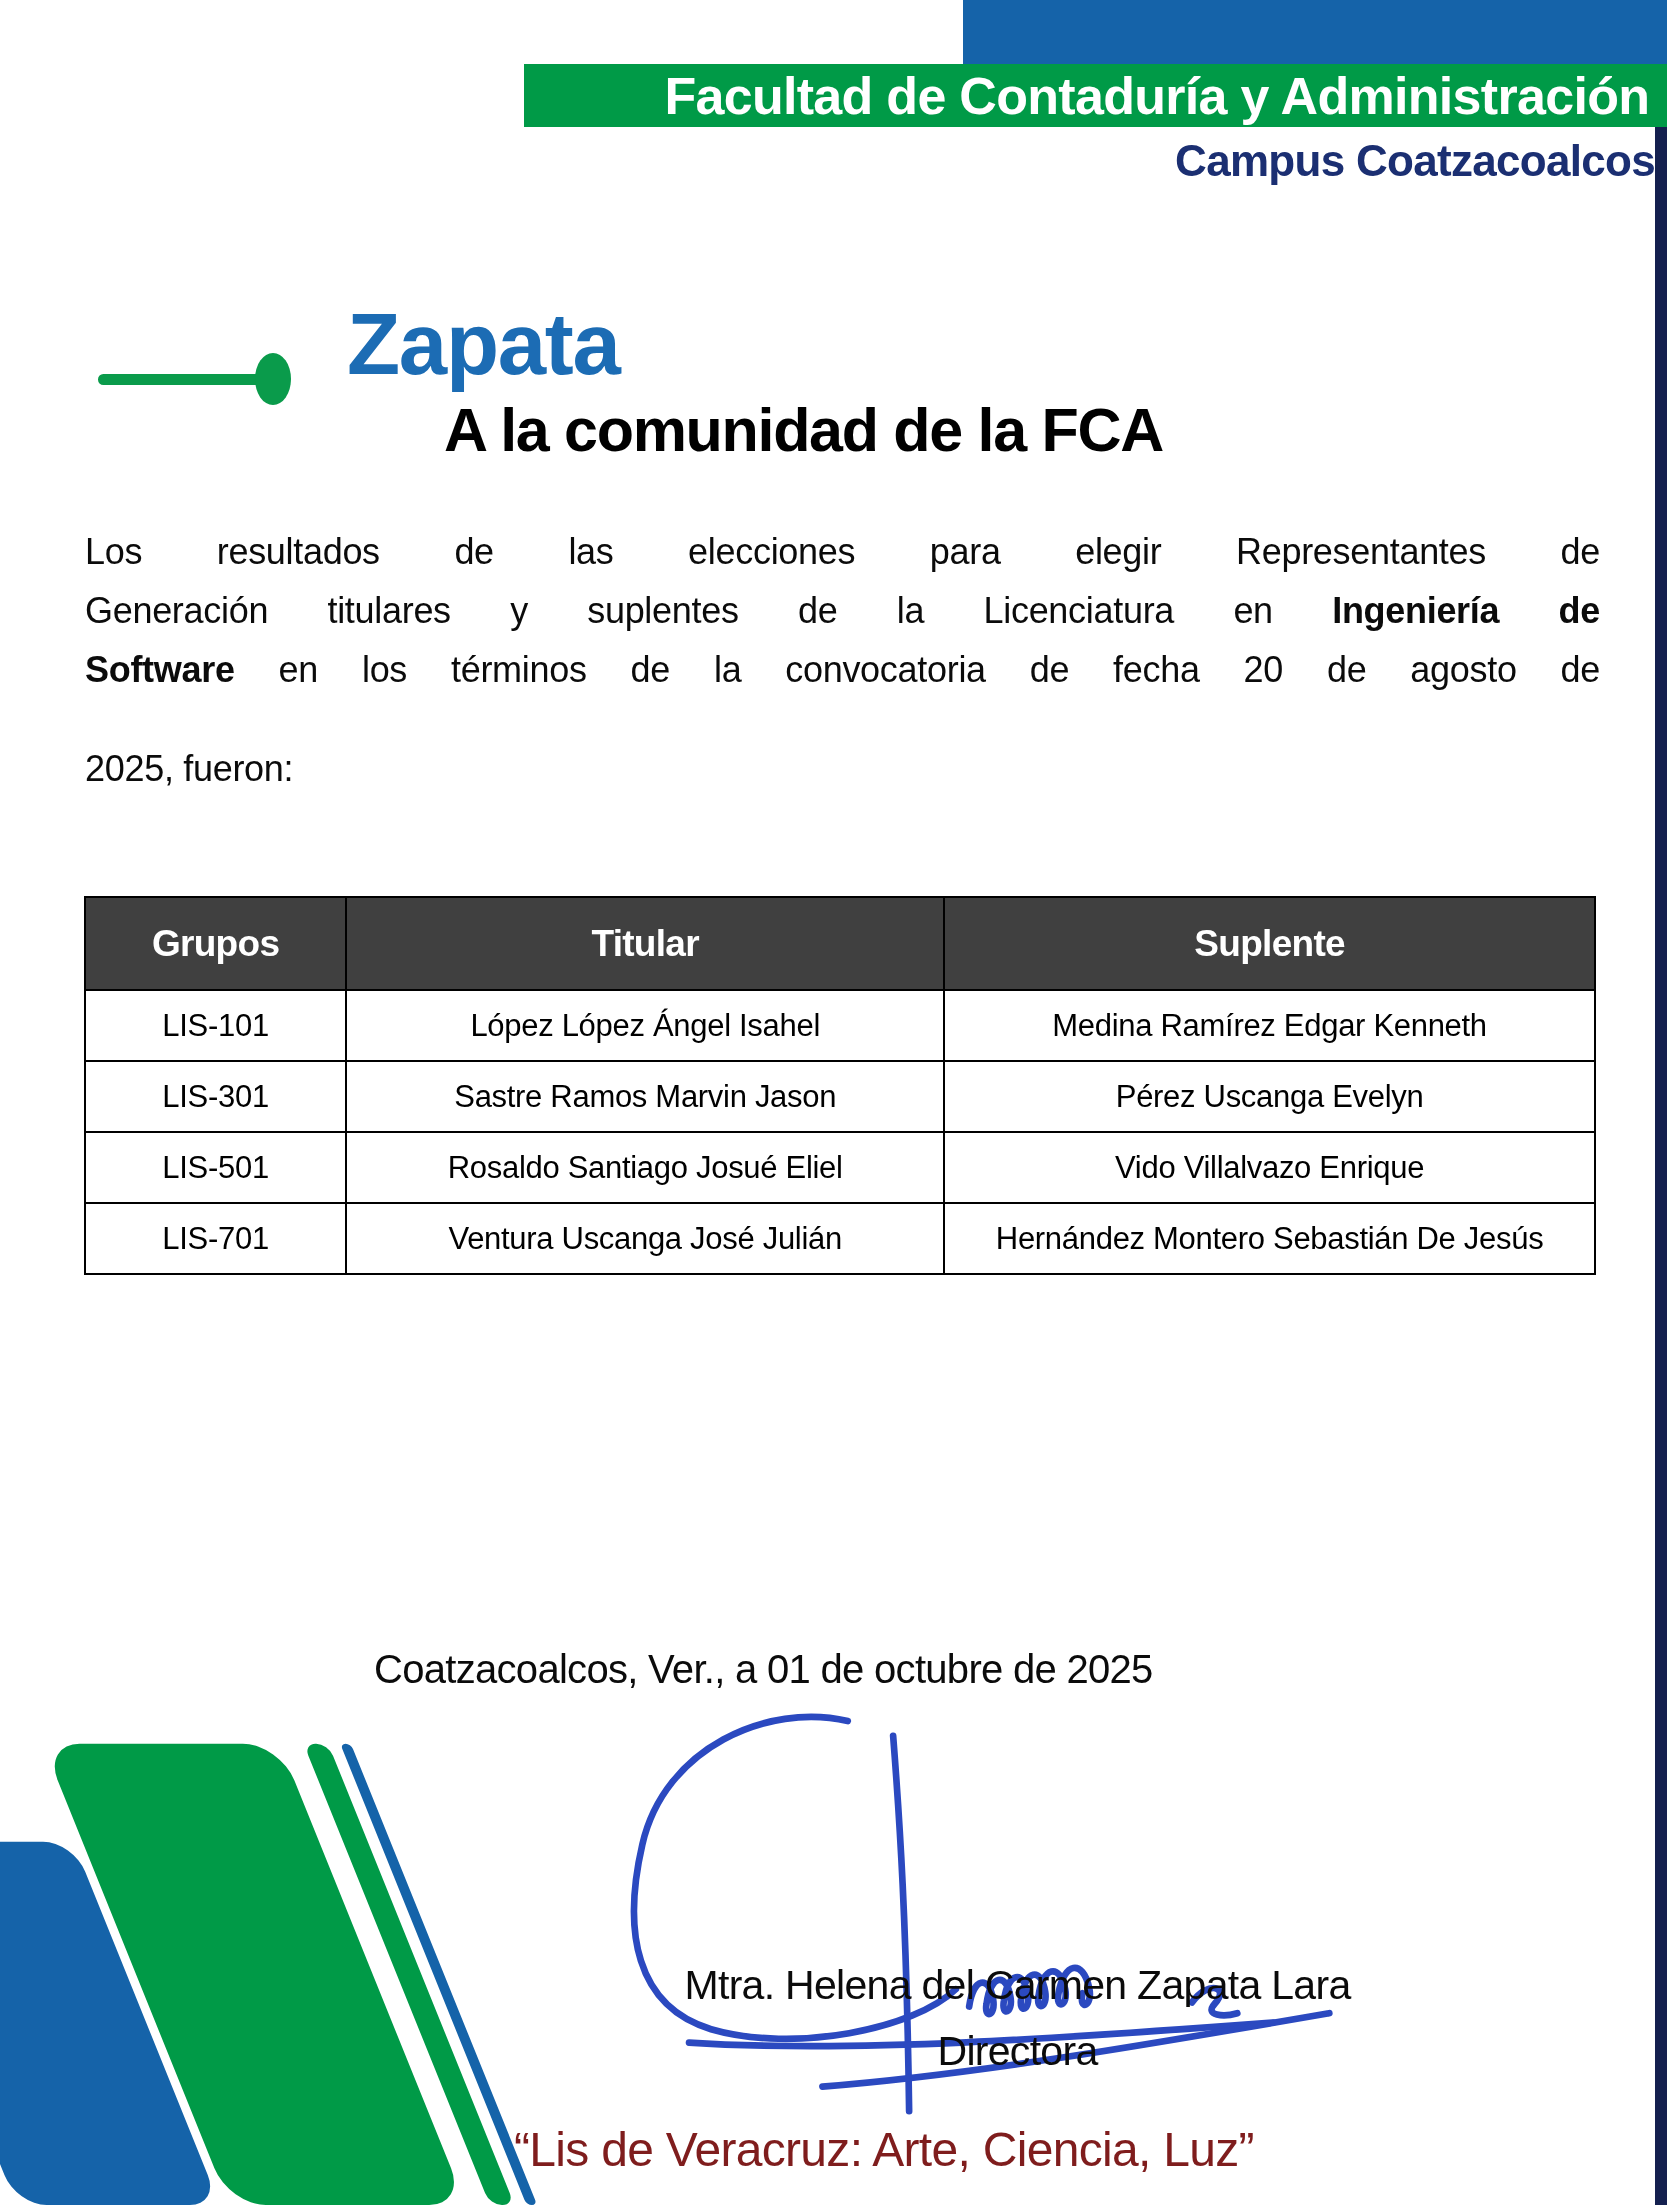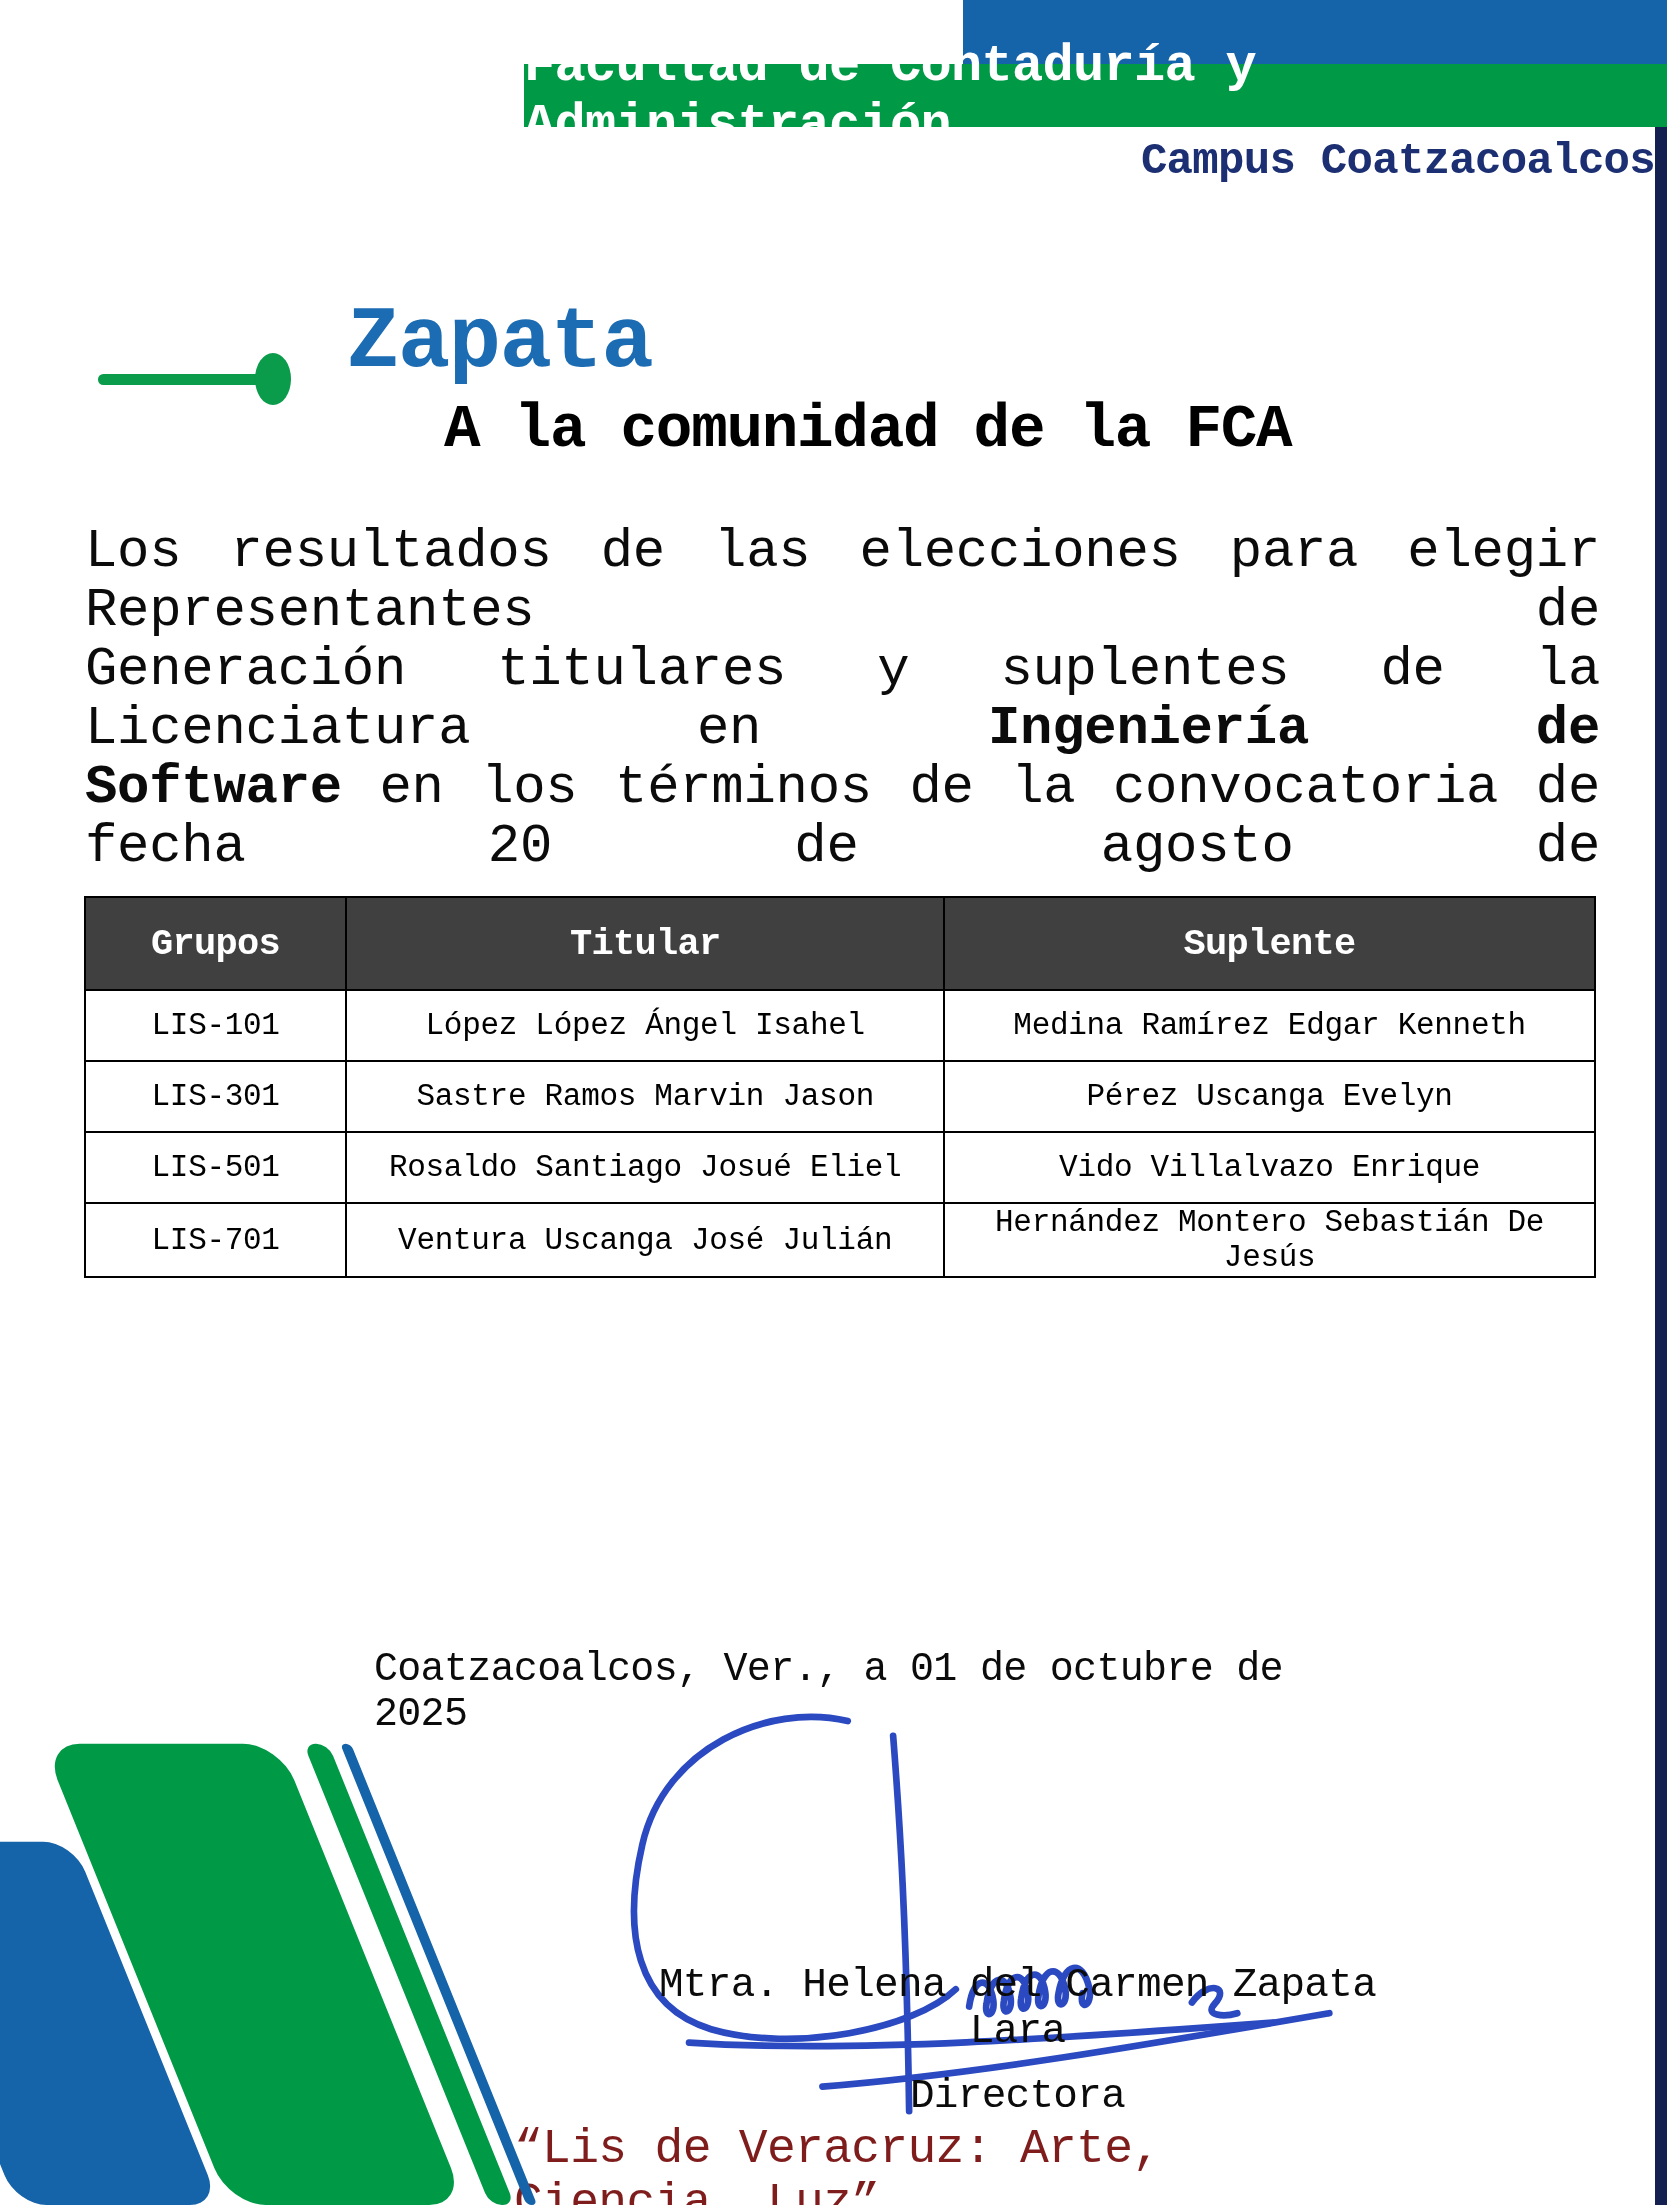--- a/index.html
+++ b/index.html
@@ -1,20 +1,20 @@
 <!DOCTYPE html>
 <html style="font-size:10.7px"><head>
 <meta charset="utf-8">
 <style>
   html,body{margin:0;padding:0;background:#ffffff;}
   .page{
     position:relative;
     width:1667px;height:2205px;
     background:#ffffff;
-    font-family:Liberation Mono, monospace;
+    font-family:Liberation Sans, sans-serif;
     overflow:hidden;
   }
   .abs{position:absolute;}
 
   
   .right-strip{left:1655px;top:0;width:12.7px;height:2205px;background:#14204f;}
   .top-rect{left:963px;top:0;width:705px;height:64px;background:#1563a9;}
   .green-banner{
     left:524px;top:64px;width:1144px;height:63px;background:#009a47;
     color:#ffffff;font-size:52px;font-weight:600;letter-spacing:-0.7px;
@@ -28,21 +28,21 @@
 
   
   .rule{left:98px;top:374px;width:167px;height:10.7px;background:#0a9b4b;border-radius:5.3px;}
   .rule-dot{left:255px;top:353px;width:36px;height:52px;background:#0a9b4b;border-radius:50%;}
   .aviso{left:347px;top:294px;color:#1c6cb4;font-size:87px;font-weight:bold;letter-spacing:-1.3px;}
   .subtitle{left:444px;top:395px;color:#000;font-size:61px;font-weight:bold;letter-spacing:-1.3px;}
 
   
   .para{
     left:85px;top:522px;width:1515px;
-    font-size:54px;line-height:59px;color:#0b0b0b;letter-spacing:-0.3px;
+    font-size:36px;line-height:59px;color:#0b0b0b;letter-spacing:-0.3px;
   }
   .jline{text-align:justify;text-align-last:justify;}
   .nline{text-align:left;margin-top:40px;}
 
   
   table.results{
     position:absolute;left:84px;top:896px;width:1512px;
     border-collapse:collapse;table-layout:fixed;
   }
   table.results th{

